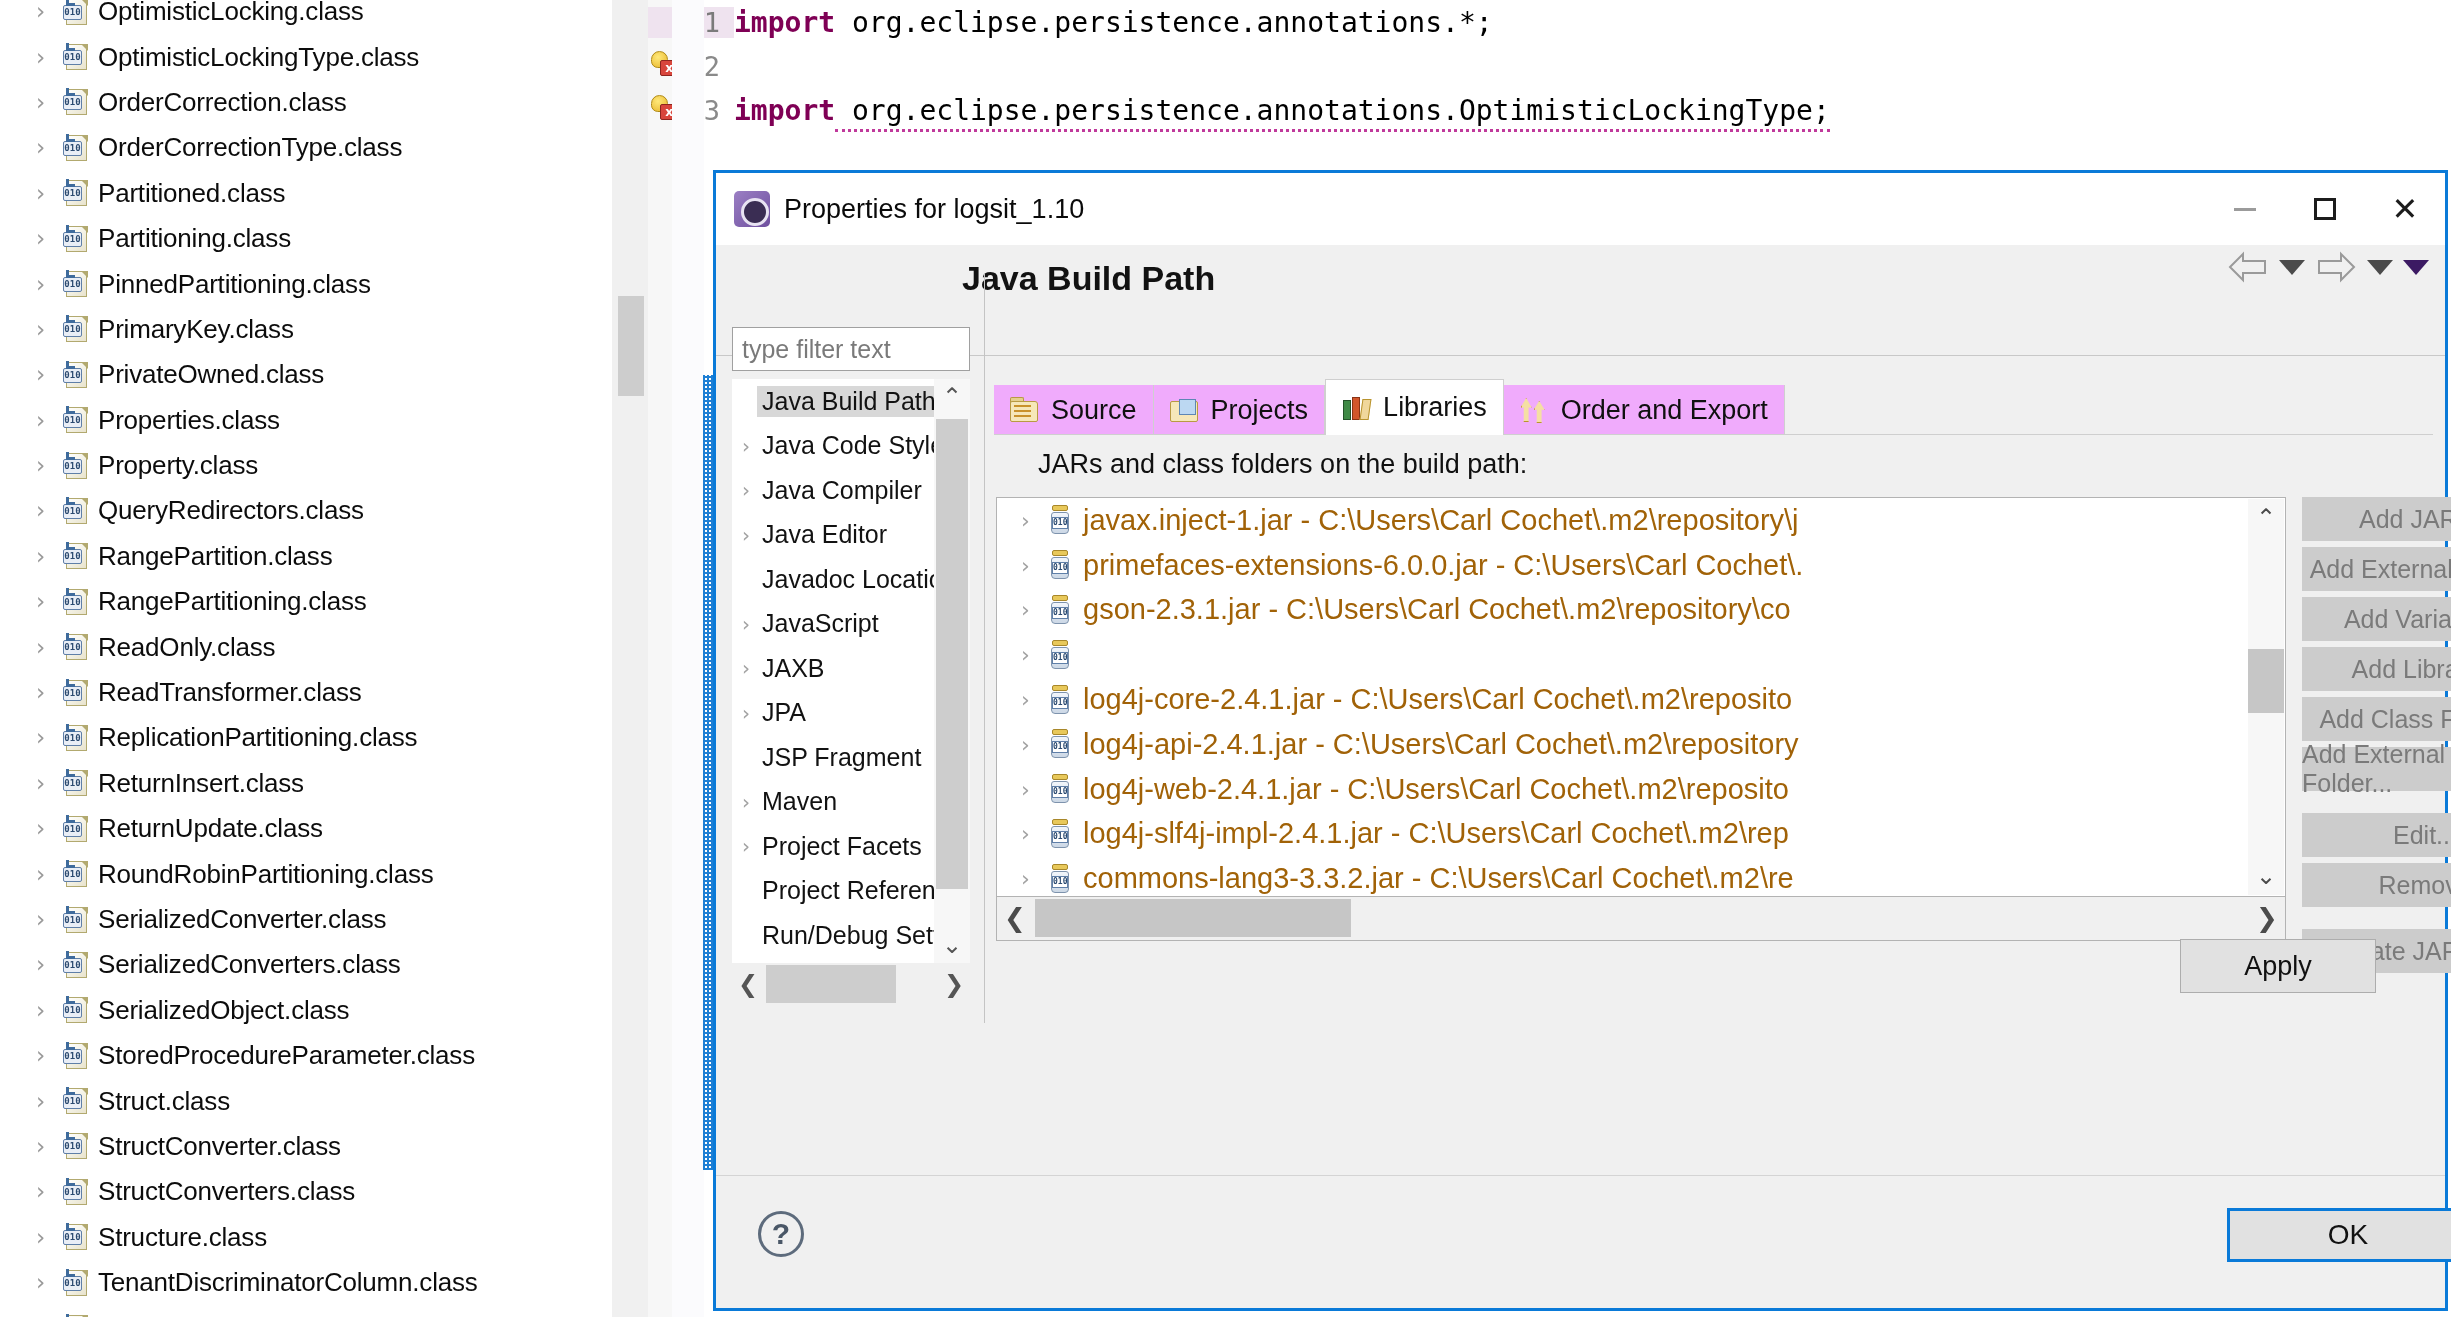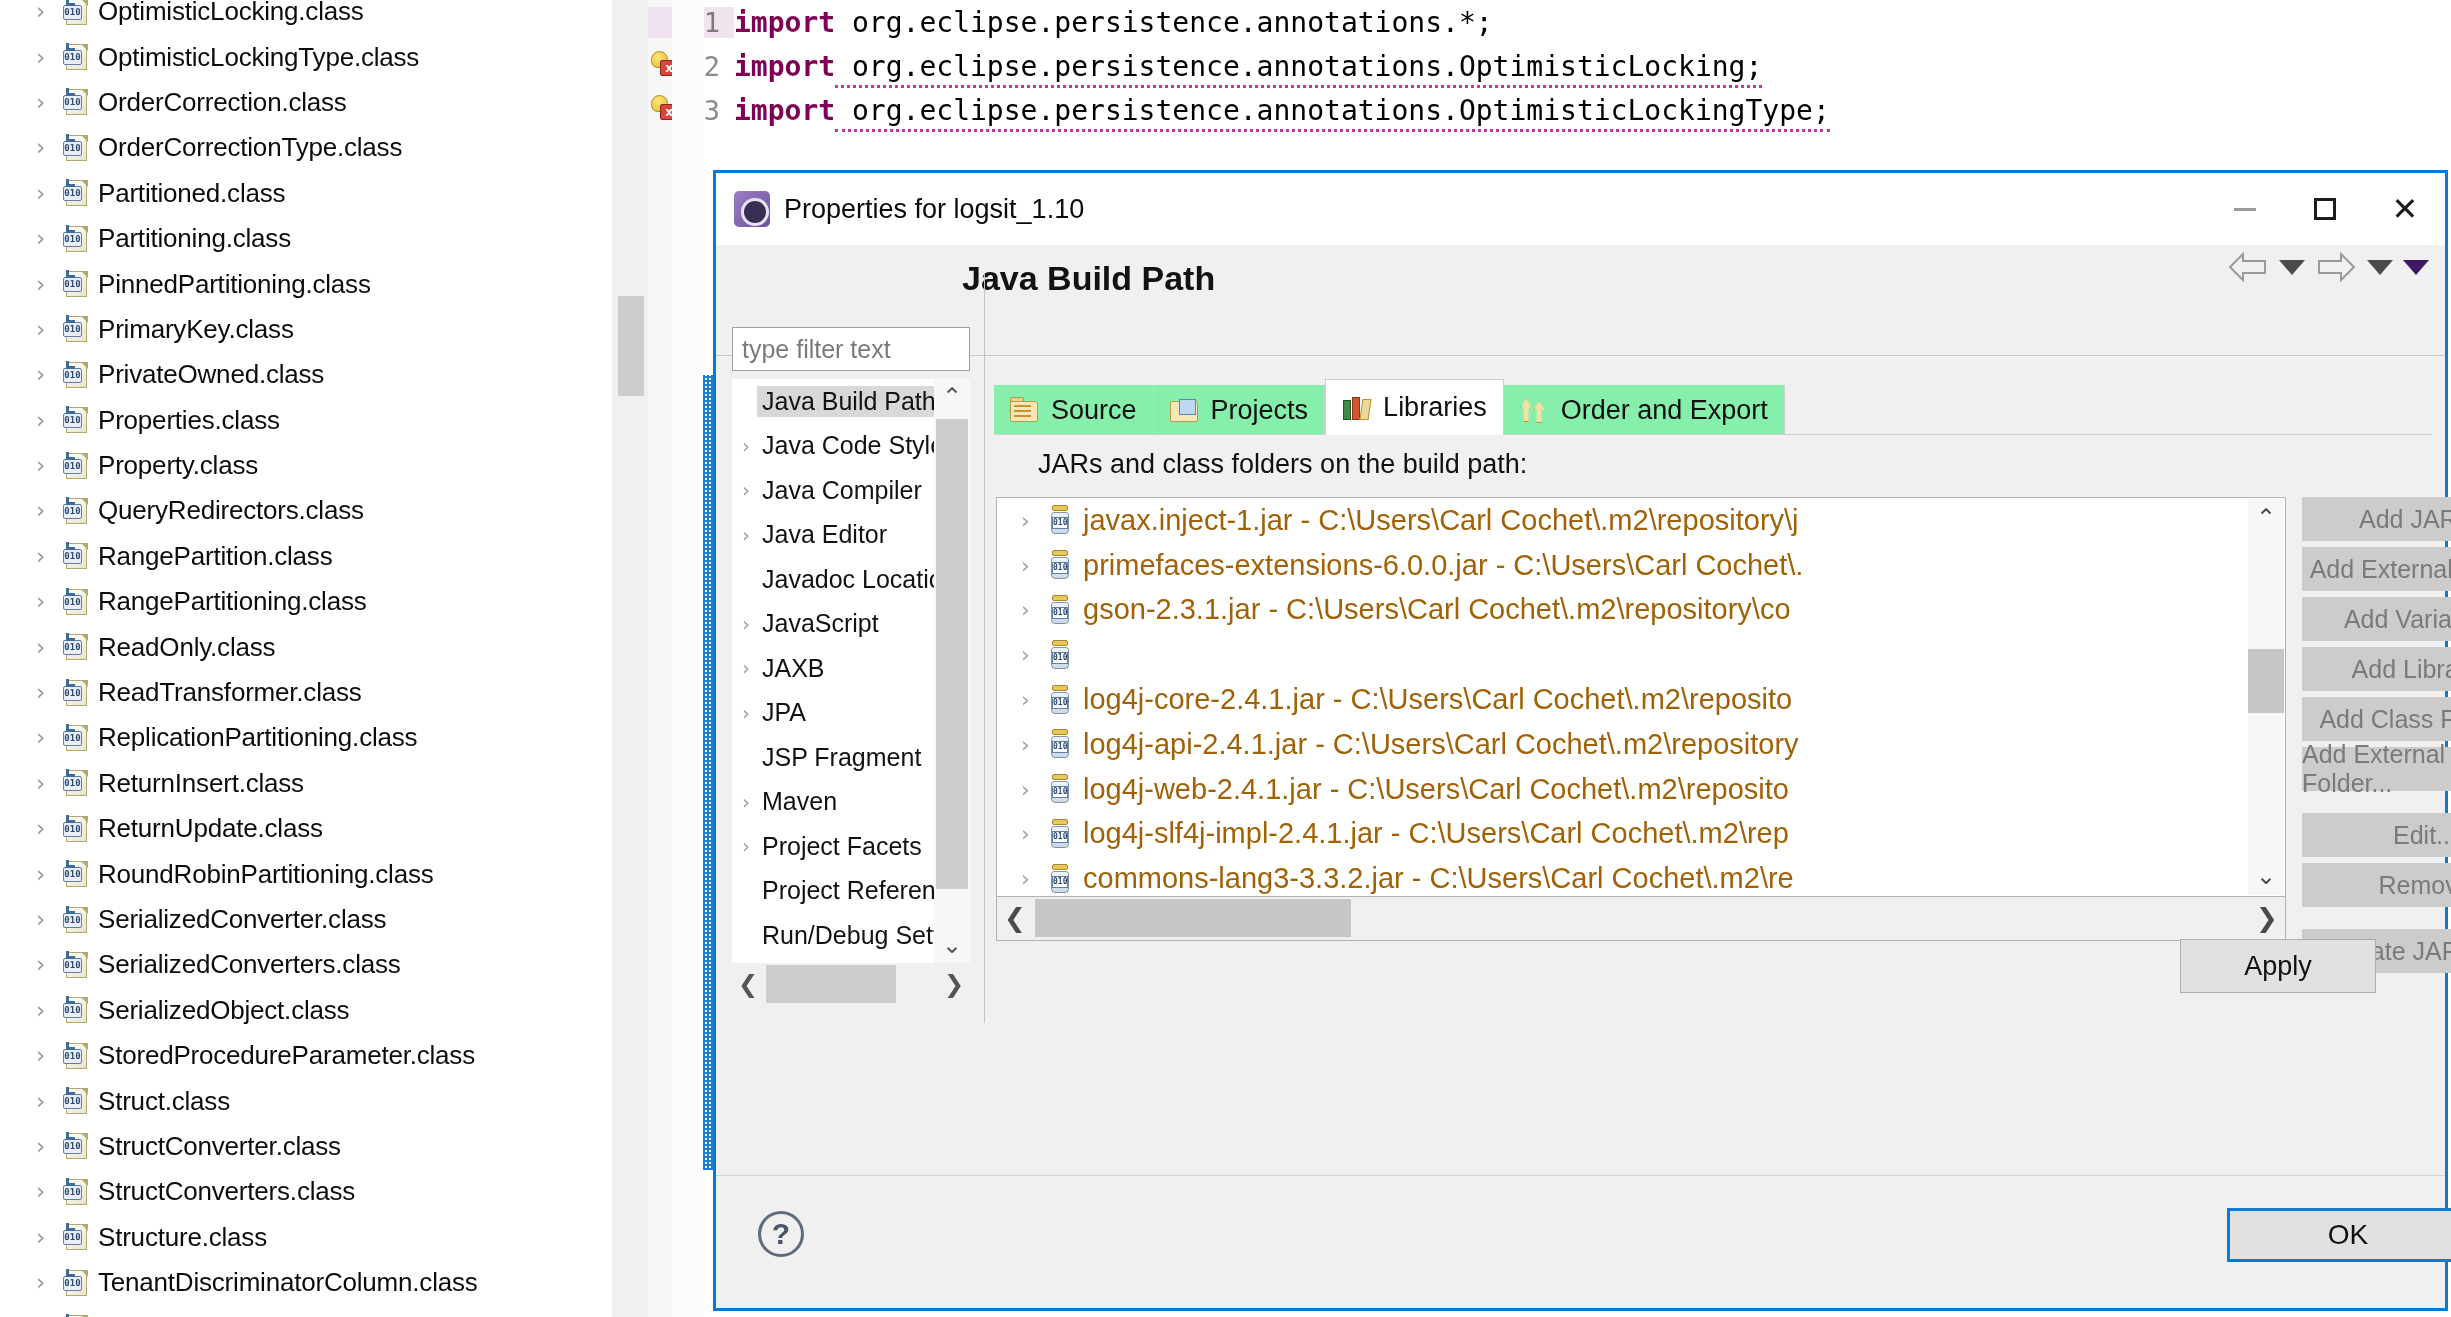--- a/index.html
+++ b/index.html
@@ -191,21 +191,21 @@
 
   .vsplit { position: absolute; left: 268px; top: 100px; width: 1px; height: 750px; background: #c4c4c4; }
 
   
   .rpane { position: absolute; left: 278px; top: 206px; right: 12px; bottom: 0; }
 
   
   .tabstrip { position: absolute; left: 0; top: 0; height: 56px; display: flex; align-items: flex-end; }
   .tab {
     display: flex; align-items: center; gap: 11px; height: 50px;
-    padding: 0 16px; font-size: 27px; color: #101010; background: #86efac;
+    padding: 0 16px; font-size: 27px; color: #101010; background: #f0abfc;
     border-right: 1px solid #cfcfcf;
   }
   .tab.active {
     background: #ffffff; height: 56px; border: 1px solid #cfcfcf; border-bottom: none;
     position: relative; z-index: 2;
   }
   .tab-underline { position: absolute; left: 0; right: 0; top: 55px; height: 1px; background: #cfcfcf; }
 
   .ti { width: 30px; height: 28px; position: relative; flex: 0 0 30px; }
   
@@ -606,21 +606,20 @@
 
   <div class="editor">
     <div class="ed-gutter-strip"></div>
     <div id="code-lines">
         <div class="code-line" style="top: 0px;">
           <span class="lnum cur">21</span>
           <span class="ctext"><span class="kw">import</span><span class=""> org.eclipse.persistence.annotations.*;</span></span>
         </div>
         <div class="code-line" style="top: 44px;">
           <span class="lnum">22</span>
-          <span class="ctext"><span class="kw">import</span><span class="squig"> org.eclipse.persistence.annotations.OptimisticLocking;</span></span>
         </div>
         <div class="code-line" style="top: 88px;">
           <span class="lnum">23</span>
           <span class="ctext"><span class="kw">import</span><span class="squig"> org.eclipse.persistence.annotations.OptimisticLockingType;</span></span>
         </div>
       </div>
   <span class="warn-marker" style="top:51px">
         <span class="bulb"></span>
         <span class="xbox">x</span>
       </span>

